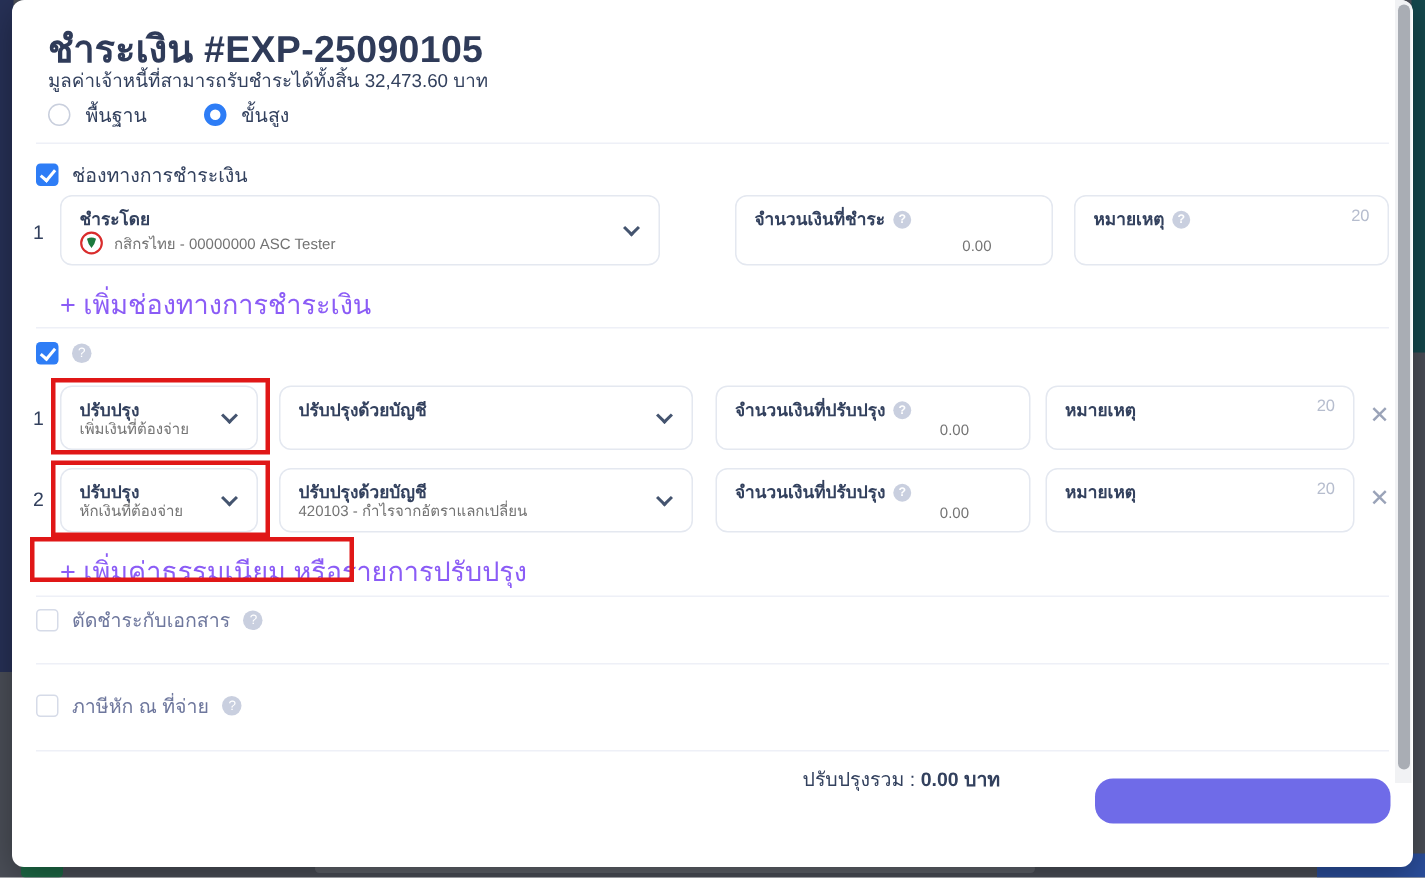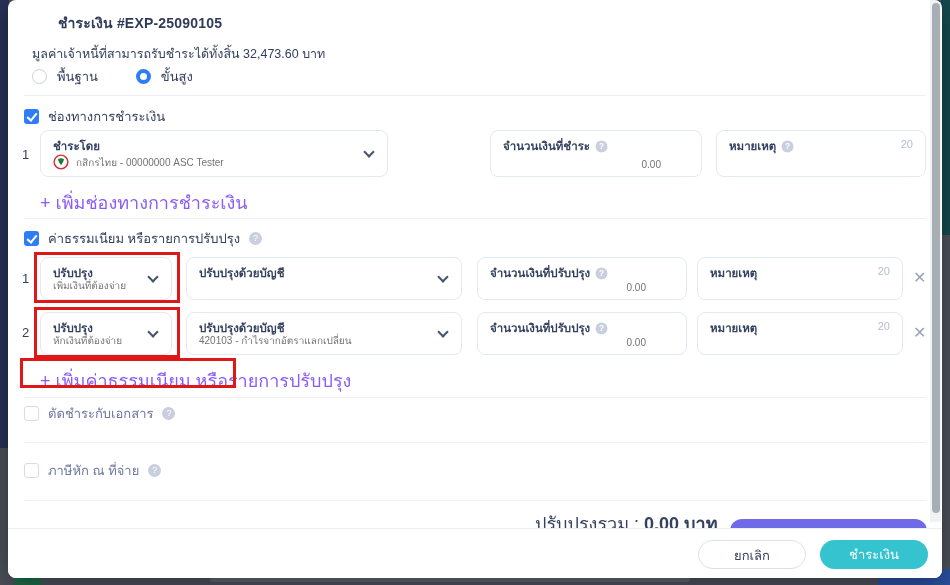--- a/index.html
+++ b/index.html
@@ -18,21 +18,21 @@
 
   .modal {
     position:absolute; left:8px; top:0; width:934px; height:578px;
     background:#ffffff; border-radius:8px;
     box-shadow:0 6px 24px rgba(0,0,0,.35);
     overflow:hidden;
   }
 
   .abs { position:absolute; }
 
-  .title { left:24px; top:12px; font-size:14px; font-weight:bold; color:#2f3b59; letter-spacing:.2px;margin-left:26px; }
+  .title { left:24px; top:12px; font-size:25px; font-weight:bold; color:#2f3b59; letter-spacing:.2px; }
   .subtitle { left:24px; top:44px; font-size:12.5px; color:#33415e; }
 
   .radio-row { left:24px; top:66px; display:flex; align-items:center; gap:10px; }
   .radio { width:15px; height:15px; border-radius:50%; background:#fff; border:1.5px solid #c9cfdd; display:inline-block; }
   .radio.sel { border:4.5px solid #2e7df6; }
   .radio-label { font-size:13px; color:#33415e; margin-right:28px; }
 
   .date-box { left:774px; top:10px; width:146px; height:42px; border:1px solid #e8ebf3; border-radius:6px; background:#fff; }
   .date-label { position:absolute; left:10px; top:5px; font-size:11px; color:#33415e; }
   .date-value { position:absolute; left:10px; top:21px; font-size:13px; color:#4da3f8; }
@@ -63,21 +63,21 @@
   .f-count { position:absolute; right:12px; top:7px; font-size:11px; color:#b6bdce; }
   .chev { position:absolute; right:14px; top:50%; margin-top:-6px; width:8px; height:8px;
     border-right:2px solid #44546f; border-bottom:2px solid #44546f; transform:rotate(45deg); }
 
   .add-link { font-size:18px; color:#8b5cf6; }
 
   .x-btn { font-size:16px; color:#9aa3b8; line-height:16px; }
 
   .hl { position:absolute; border:3px solid #e01717; background:transparent; pointer-events:none; }
 
-  .total-line { font-size:18px; color:#33415e; white-space:nowrap; }
+  .total-line { font-size:13px; color:#33415e; white-space:nowrap; }
   .total-line b { font-weight:bold; }
   .purple-btn { position:absolute; left:722px; top:519px; width:197px; height:30px;
     background:#6f6be8; border-radius:12px; }
 
   .footer { position:absolute; left:0; bottom:0; width:934px; height:50px; background:#fff;
     border-top:1px solid #edf0f6; z-index:5; }
   .btn { position:absolute; height:29px; border-radius:15px; font-size:13px; text-align:center; line-height:29px; }
   .btn.cancel { left:690px; top:11px; width:108px; background:#fff; border:1px solid #dce1ea; color:#33415e; }
   .btn.pay { left:812px; top:11px; width:108px; background:#35c3cf; color:#fff; }
 
@@ -110,21 +110,21 @@
 
   <div class="abs divider" style="top:95px"></div>
 
   <div class="abs checkline" style="left:16px; top:106px;">
     <span class="cb on"></span>
     <span class="lbl">ช่องทางการชำระเงิน</span>
   </div>
 
   <div class="abs rownum" style="left:14px; top:147px;">1</div>
 
-  <div class="field" style="left:32px; top:130px; width:348px; height:47px;">
+  <div class="field" style="left:32px; top:130px; width:400px; height:47px;">
     <span class="f-label">ชำระโดย</span>
     <span class="f-value">
       <svg class="bank-icon" viewBox="0 0 20 20">
         <circle cx="10" cy="10" r="8.6" fill="#fff" stroke="#d92c2c" stroke-width="1.8"></circle>
         <path d="M6.2 6.5 q3.8 -2.2 7.6 0 q-0.8 4.2 -3.8 7.6 q-3 -3.4 -3.8 -7.6 z" fill="#1d7a3e"></path>
       </svg>
       <span>กสิกรไทย - 00000000 ASC Tester</span>
     </span>
     <span class="chev"></span>
   </div>
@@ -144,21 +144,20 @@
     </span>
     <span class="f-count">20</span>
   </div>
 
   <div class="abs add-link" style="left:32px; top:188px;">+ เพิ่มช่องทางการชำระเงิน</div>
 
   <div class="abs divider" style="top:218px"></div>
 
   <div class="abs checkline" style="left:16px; top:228px;">
     <span class="cb on"></span>
-    <span class="lbl">ค่าธรรมเนียม หรือรายการปรับปรุง</span>
     <span class="info">?</span>
   </div>
 
   <div class="abs rownum" style="left:14px; top:271px;">1</div>
   <div class="field" style="left:32px; top:257px; width:132px; height:43px;">
     <span class="f-label">ปรับปรุง</span>
     <span class="f-value">เพิ่มเงินที่ต้องจ่าย</span>
     <span class="chev"></span>
   </div>
   <div class="field" style="left:178px; top:257px; width:276px; height:43px;">
@@ -225,21 +224,17 @@
   </div>
 
   <div class="abs divider" style="top:500px"></div>
 
   <div class="abs total-line" style="left:527px; top:509px;">
     <span>ปรับปรุงรวม :</span>
     <b>0.00 บาท</b>
   </div>
   <div class="purple-btn"></div>
 
-  <div class="footer">
-    <div class="btn cancel">ยกเลิก</div>
-    <div class="btn pay">ชำระเงิน</div>
-  </div>
 
   <div class="scrollbar">
     <div class="scroll-thumb"></div>
   </div>
 </div>
 
 </body></html>

